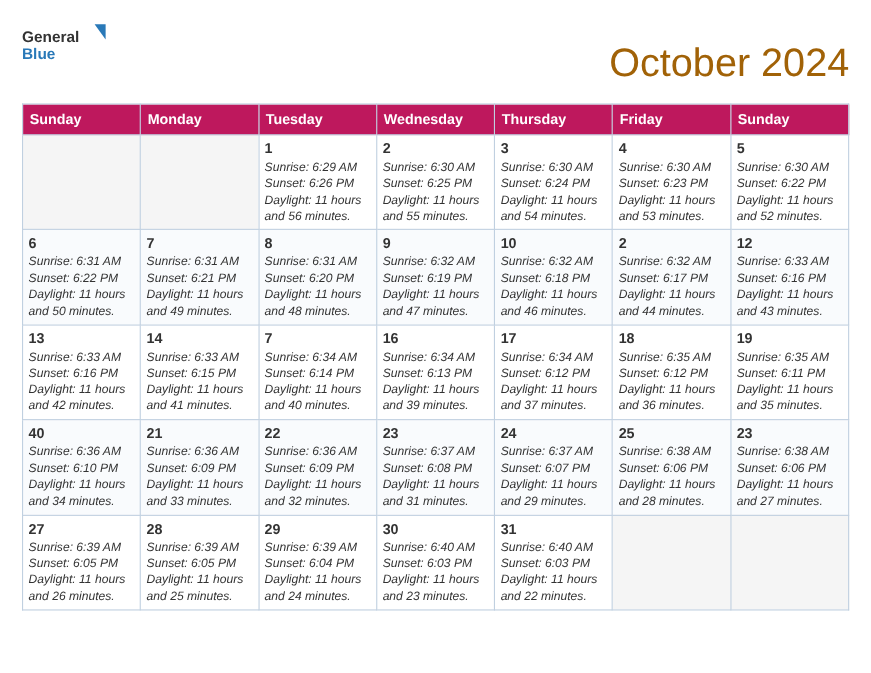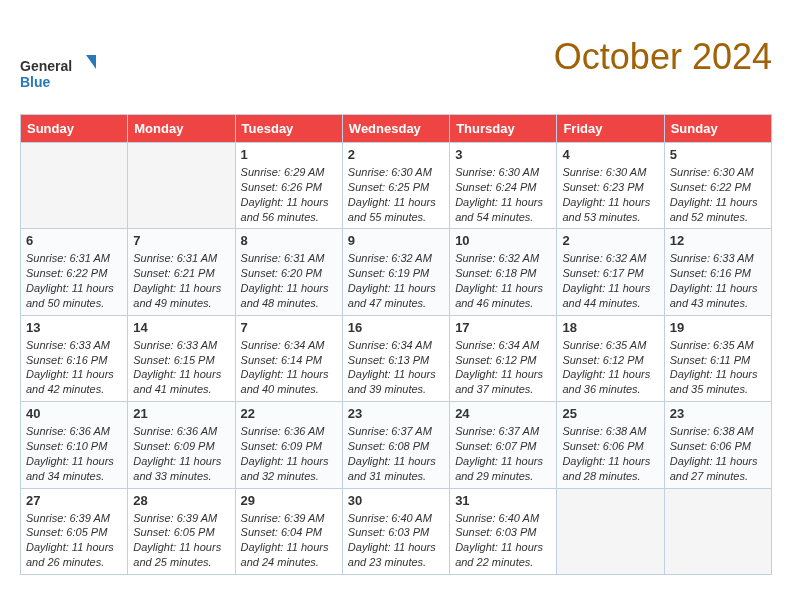--- a/index.html
+++ b/index.html
@@ -13,41 +13,40 @@
     .header {
       display: flex;
       justify-content: space-between;
       align-items: flex-start;
       margin-bottom: 16px;
     }
     .logo {
       display: flex;
       align-items: flex-start;
       gap: 4px;
-      margin-top: 33px;
     }
     .title-block {
       text-align: right;
     }
     .month-title {
       font-size: 36px;
       font-weight: 300;
       color: #a16207;
       margin-top: 16px;
     }
     .location {
       font-size: 16px;
       color: #555;
     }
     table {
       width: 100%;
       border-collapse: collapse;
     }
     th {
-      background-color: #ef4444;
+      background-color: #be185d;
       color: #fff;
       font-size: 13px;
       font-weight: bold;
       padding: 6px 6px;
       text-align: left;
       border: 1px solid #c0d0e0;
     }
     td {
       border: 1px solid #c0d0e0;
       vertical-align: top;

